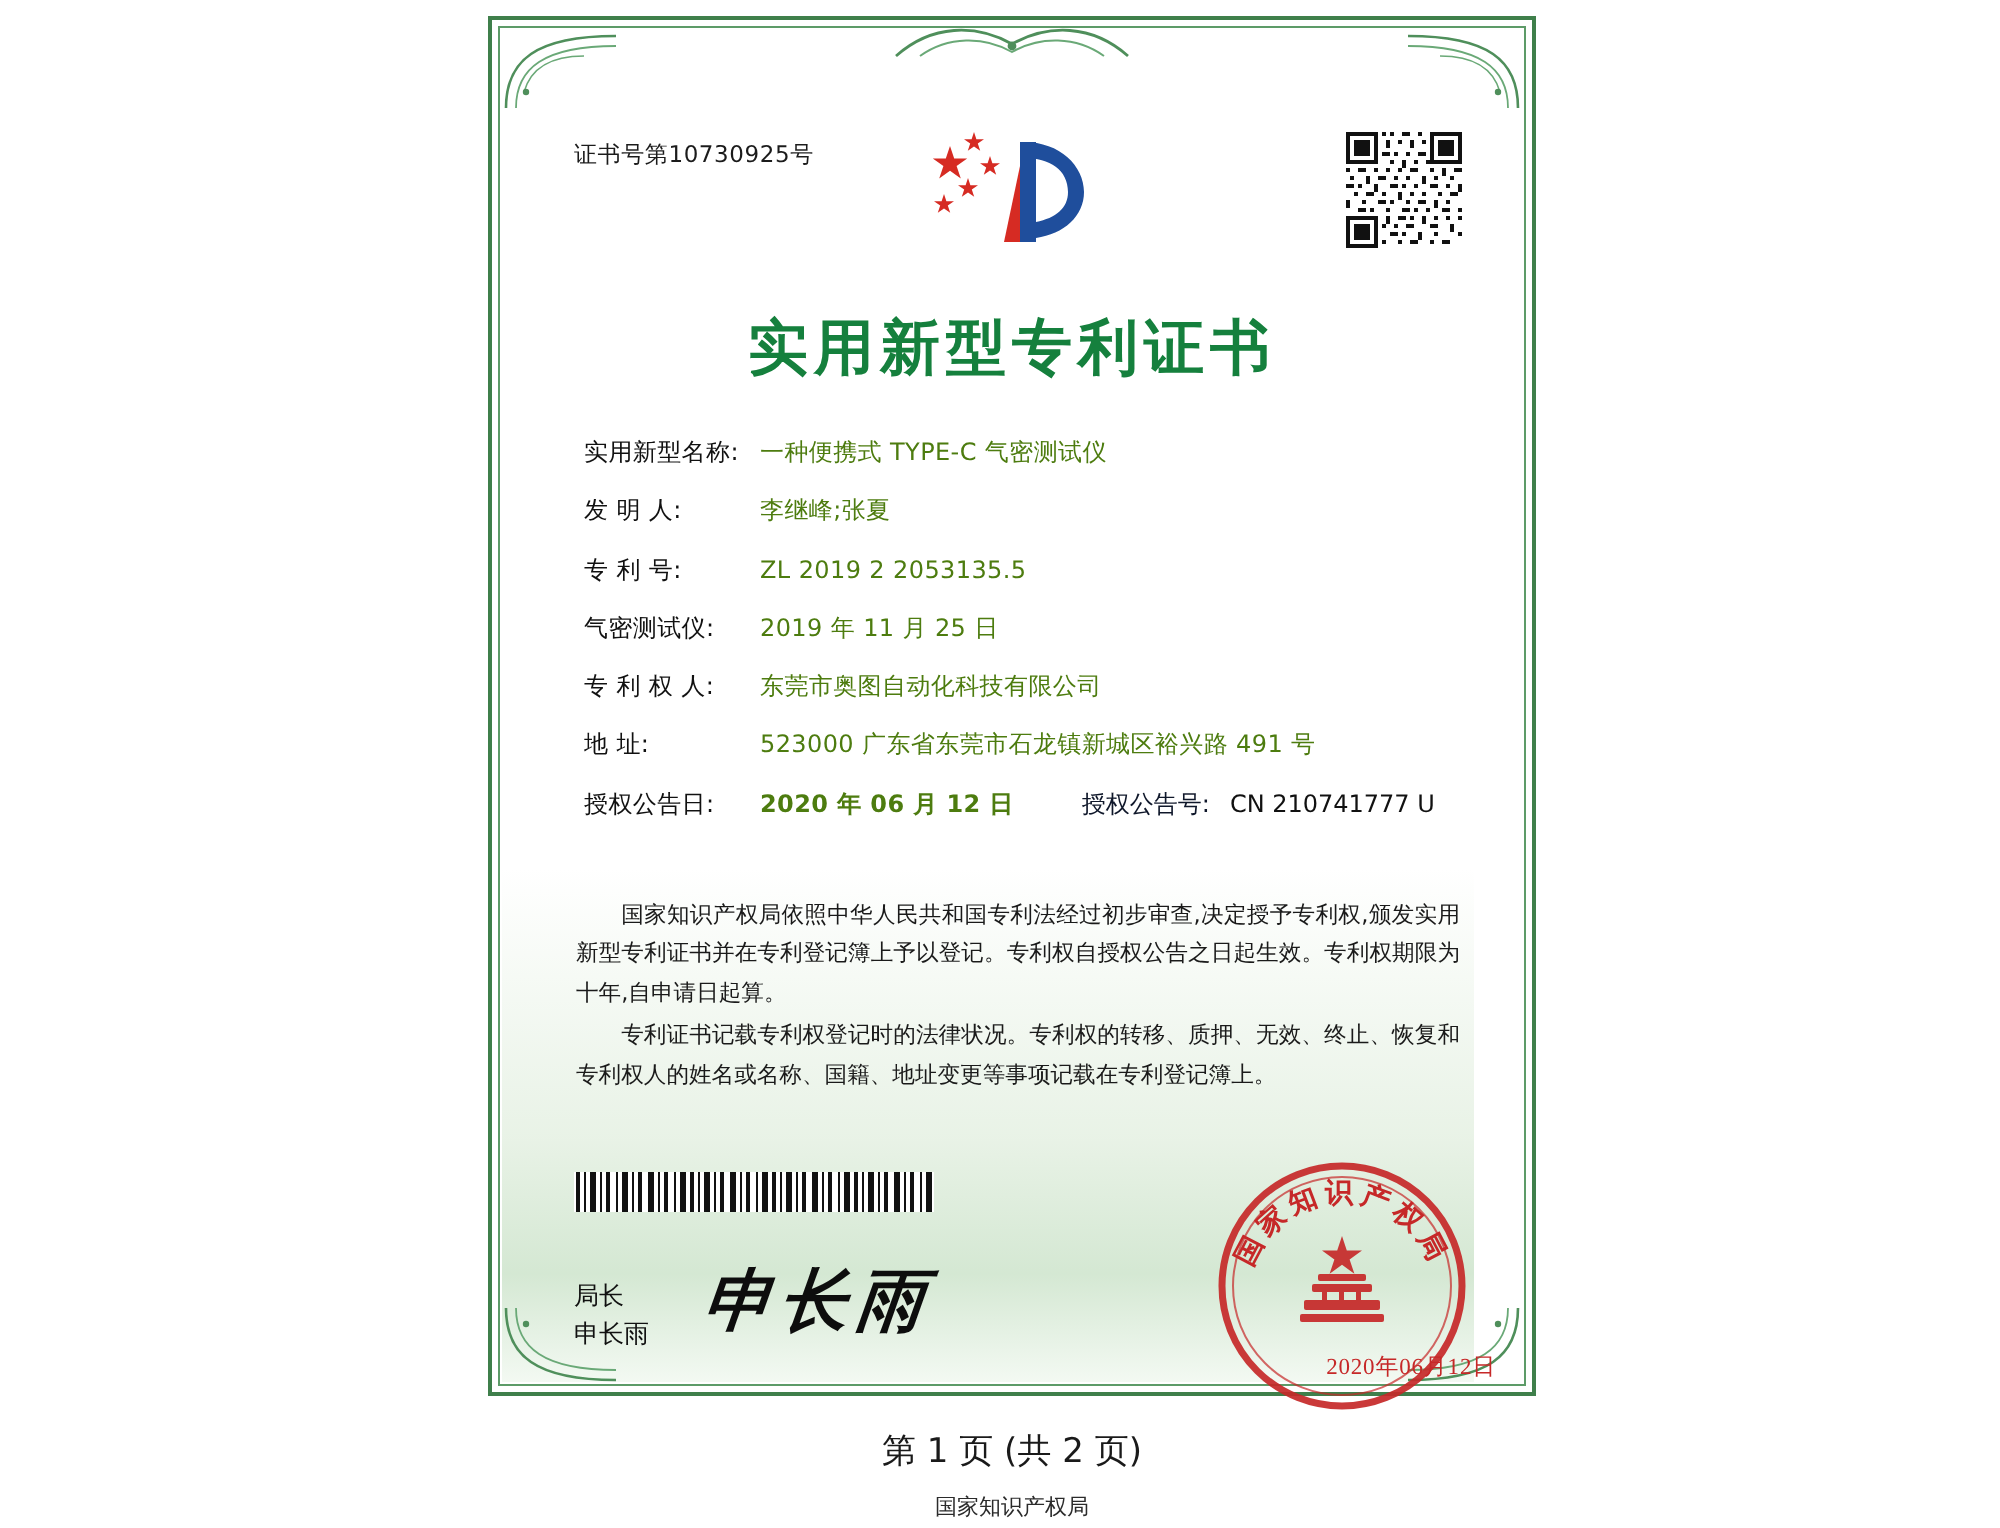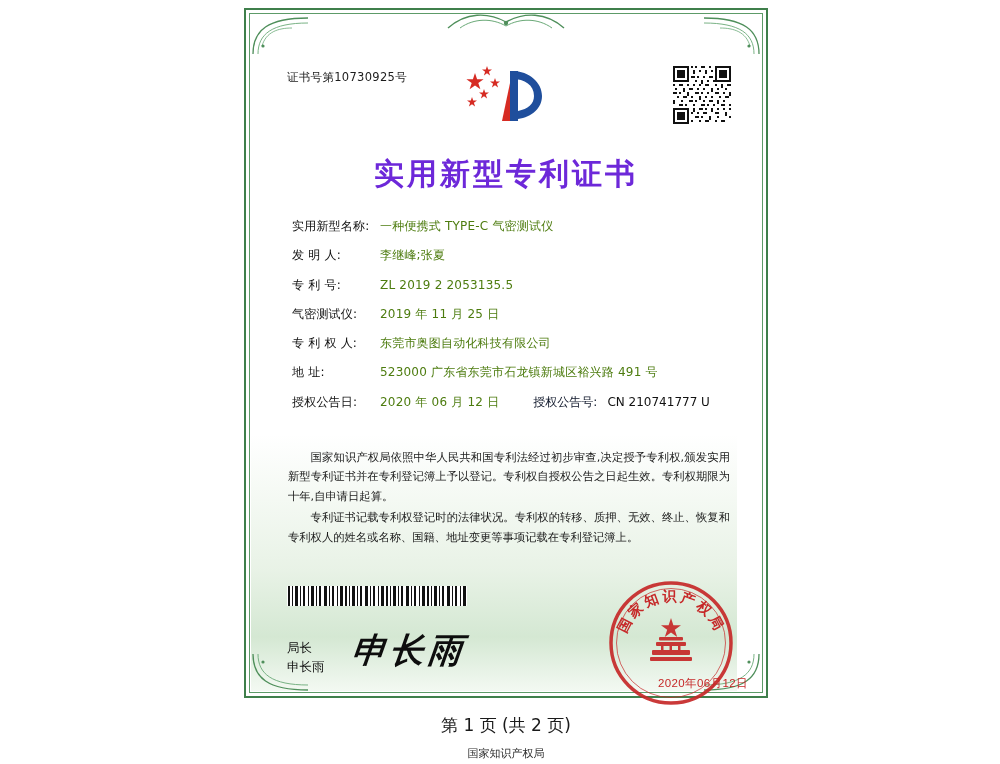--- a/index.html
+++ b/index.html
@@ -114,21 +114,21 @@
   .title {
     position: absolute;
     left: 0;
     right: 0;
     top: 146px;
     text-align: center;
     font-size: 30px;
     font-weight: bold;
     letter-spacing: 3px;
     font-family: "DejaVu Sans", "Liberation Sans", sans-serif;
-    color: #6d28d9;
+    color: #15803d;
   }
 
   
   .fields {
     position: absolute;
     left: 48px;
     top: 212px;
     right: 40px;
     font-size: 12px;
     font-family: "DejaVu Sans", "Liberation Sans", sans-serif;
@@ -142,21 +142,21 @@
   .field-label {
     width: 88px;
     flex: 0 0 88px;
     color: #111;
     letter-spacing: 0.2px;
   }
   .field-value {
     color: #4d7c0f;
     letter-spacing: 0.2px;
   }
-  .field-row.dual .field-value { flex: 0 0 auto; }
+  .field-row.dual .field-value { flex: 0 0 auto; font-weight: bold; }
   .field-row.dual .second-label {
     margin-left: 34px;
     color: #0f172a;
   }
   .field-row.dual .second-value {
     margin-left: 10px;
     color: #111;
   }
 
   
@@ -217,21 +217,21 @@
     width: 130px;
     height: 130px;
   }
   .seal svg { width: 100%; height: 100%; display: block; }
   .seal-date {
     position: absolute;
     right: 20px;
     top: 668px;
     font-size: 11.5px;
     color: #c62828;
-    font-family: Liberation Sans, sans-serif;
+    font-family: Liberation Serif, serif;
     letter-spacing: 0.4px;
   }
 
   
   .page-number {
     position: absolute;
     left: 0; right: 0;
     top: 706px;
     text-align: center;
     font-size: 17px;

